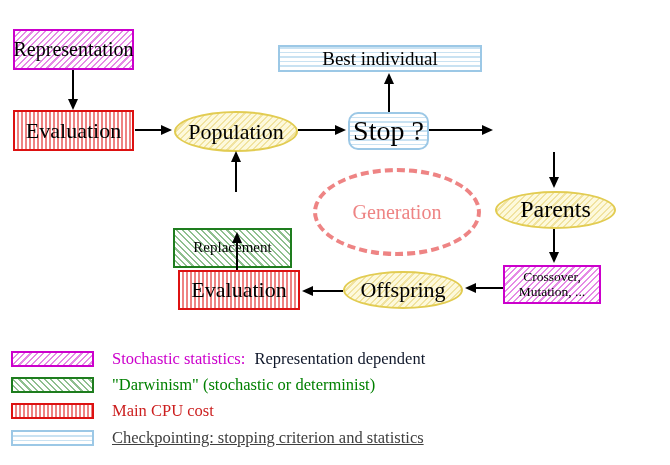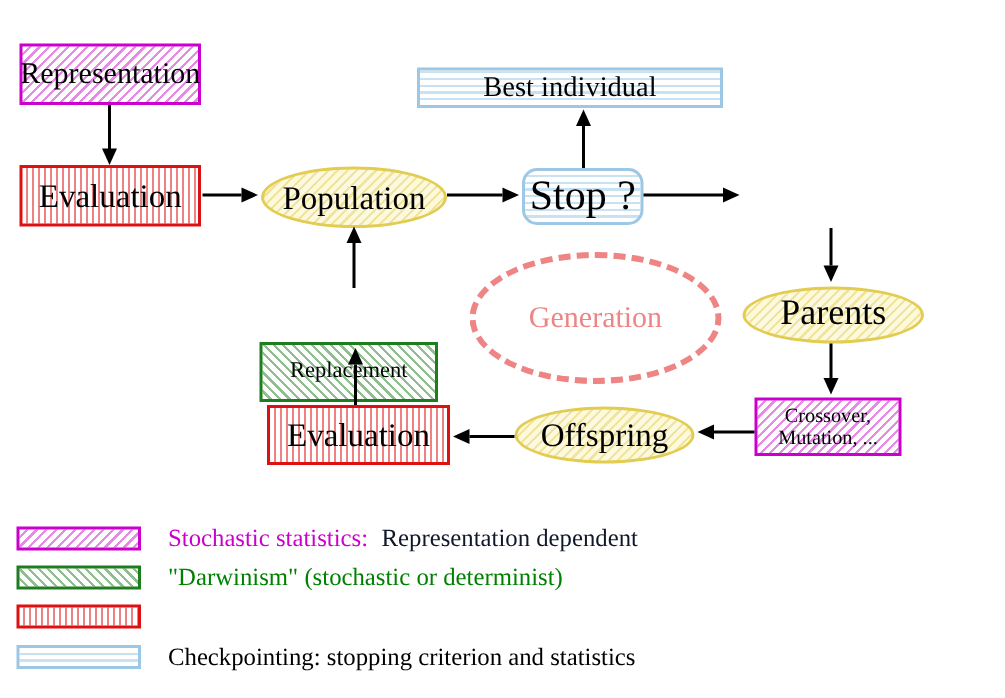--- a/index.html
+++ b/index.html
@@ -31,21 +31,21 @@
   .ahead.left{border-width:5px 11px 5px 0;border-right-color:#000;}
   .ahead.up{border-width:0 5px 11px 5px;border-bottom-color:#000;}
   .ahead.down{border-width:11px 5px 0 5px;border-top-color:#000;}
   
   .swatch{position:absolute;left:11px;width:83px;height:16px;box-sizing:border-box;}
   .legend-text{position:absolute;left:112px;font-size:16.5px;line-height:20px;white-space:nowrap;}
   .lg-magenta{color:#cc00cc;}
   .lg-gold{color:#0f172a;margin-left:9px;}
   .lg-green{color:#008000;}
   .lg-red{color:#cc1f1f;}
-  .lg-blue{color:#000000;}
+  .lg-blue{color:#404040;text-decoration:underline;}
 </style>
 </head>
 <body>
 
 <div id="canvas">
 
   <div class="node hatch-magenta" style="left:13px;top:29px;width:121px;height:41px;font-size:20px;">Representation</div>
 
   <div class="node stripe-red" style="left:13px;top:110px;width:121px;height:41px;font-size:22px;">Evaluation</div>
 
@@ -106,17 +106,18 @@
 
   <div class="swatch hatch-magenta" style="top:351px;"></div>
   <div class="legend-text" style="top:349px;">
     <span class="lg-magenta">Stochastic statistics:</span><span class="lg-gold">Representation dependent</span>
   </div>
 
   <div class="swatch hatch-green" style="top:377px;"></div>
   <div class="legend-text lg-green" style="top:375px;">"Darwinism" (stochastic or determinist)</div>
 
   <div class="swatch stripe-red" style="top:403px;"></div>
+  <div class="legend-text lg-red" style="top:401px;">Main CPU cost</div>
 
   <div class="swatch stripe-cyan" style="top:430px;"></div>
   <div class="legend-text lg-blue" style="top:428px;">Checkpointing: stopping criterion and statistics</div>
 
 </div>
 
 </body></html>

